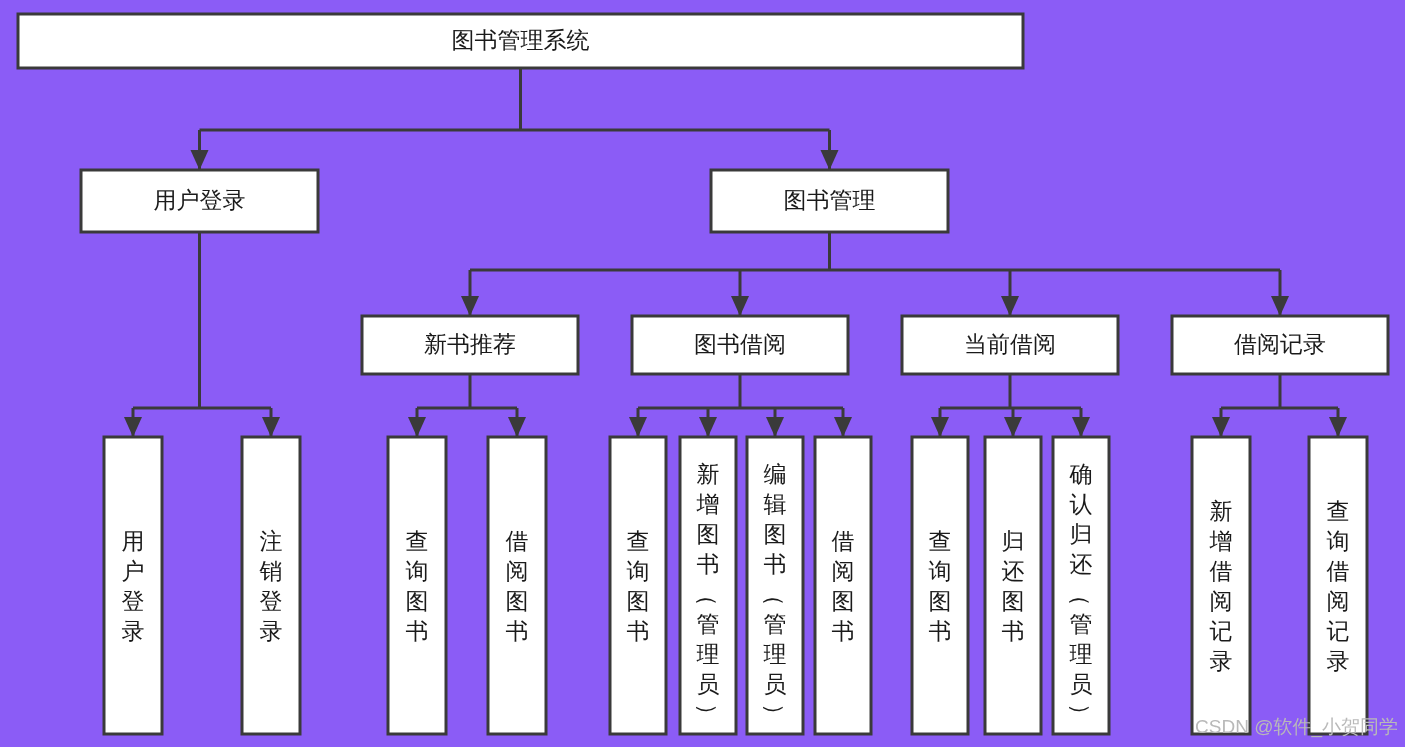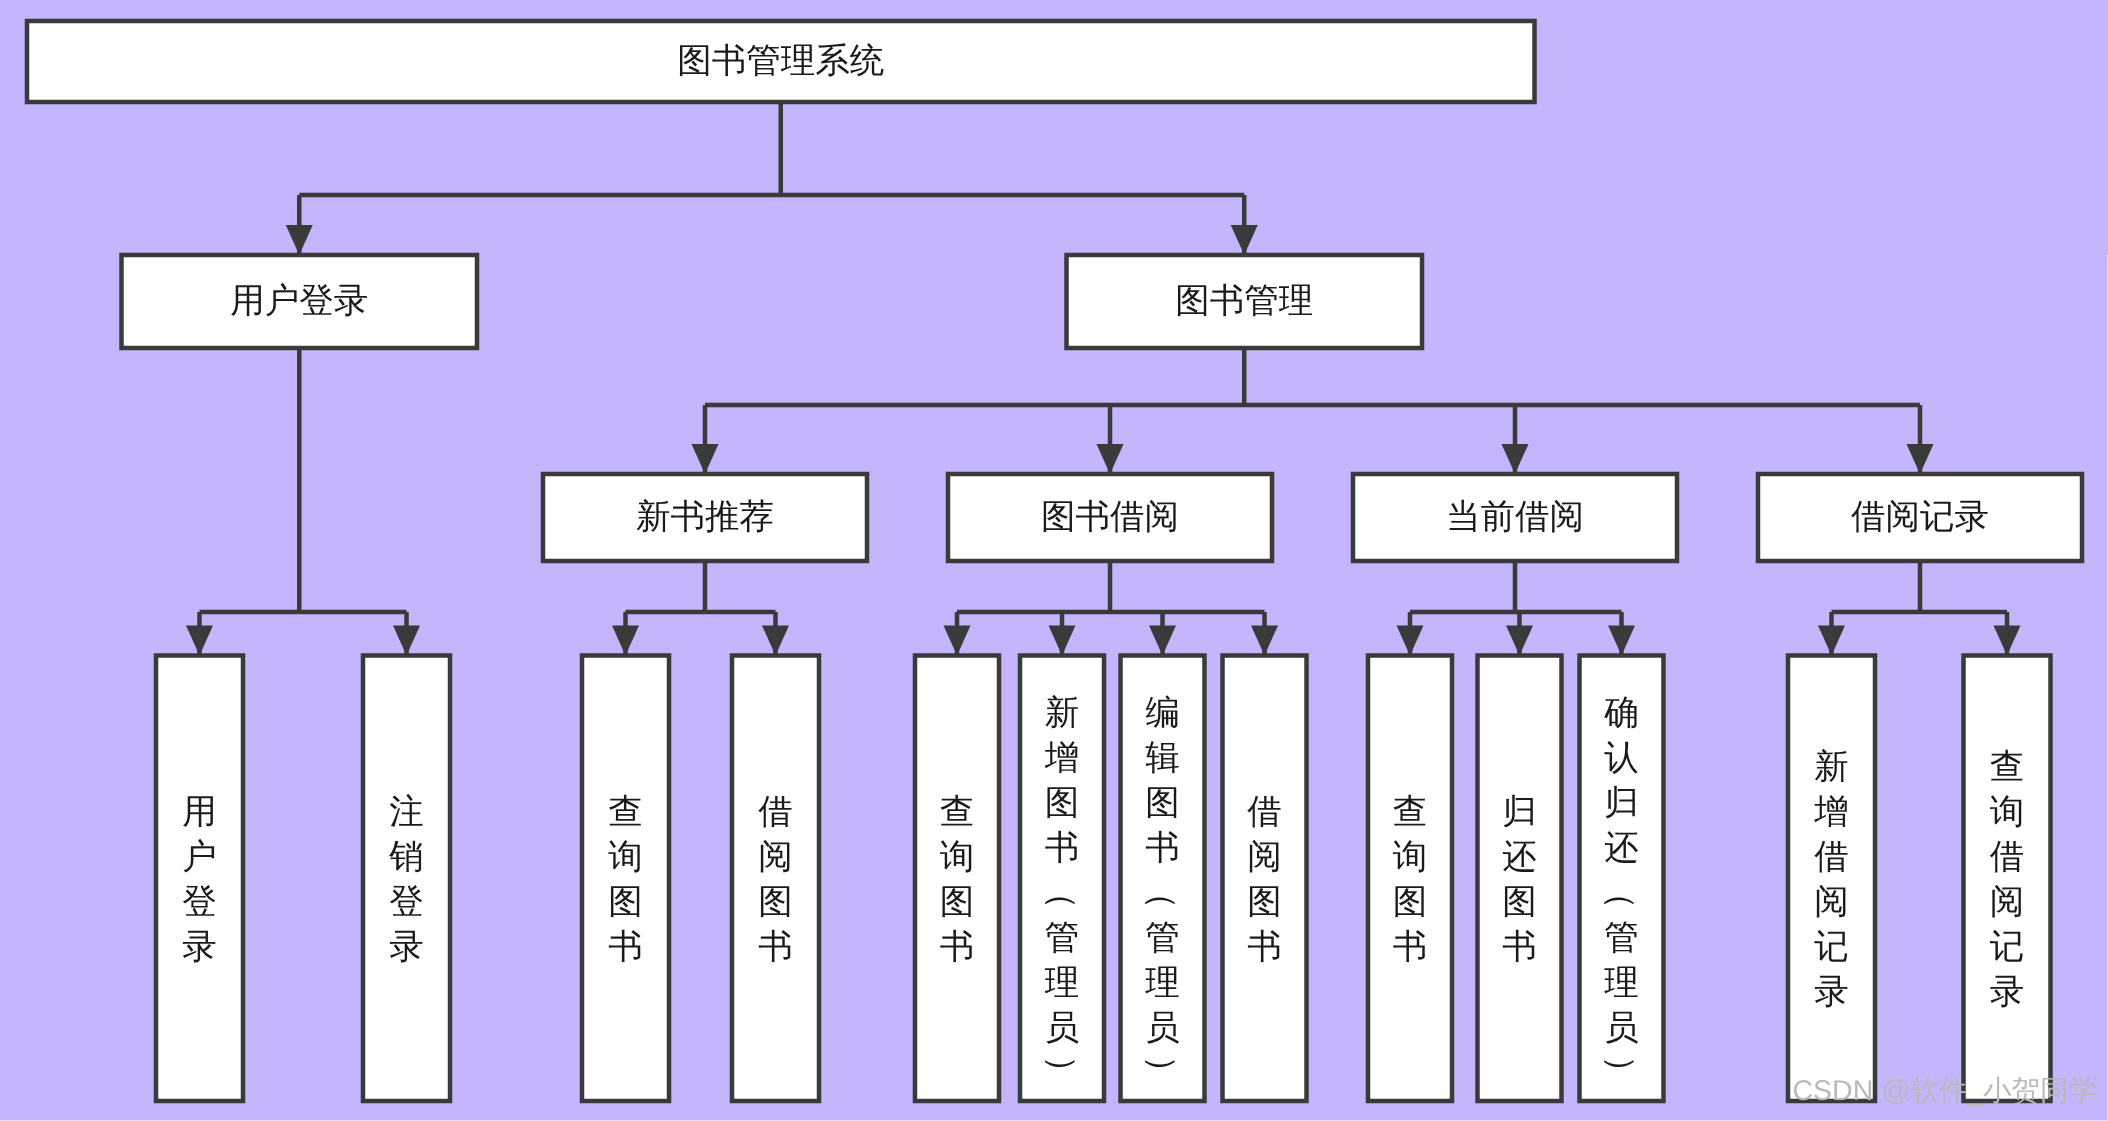--- a/index.html
+++ b/index.html
@@ -7,21 +7,21 @@
     padding: 0;
     background: #ffffff;
   }
   body {
     font-family: "Liberation Sans", "DejaVu Sans", sans-serif;
   }
   #diagram-root {
     position: relative;
     width: 1405px;
     height: 747px;
-    background: #c4b5fd;
+    background: #8b5cf6;
     overflow: hidden;
   }
   svg.diagram-canvas {
     position: absolute;
     left: 0;
     top: 0;
     width: 1405px;
     height: 747px;
   }
   .node-box {

